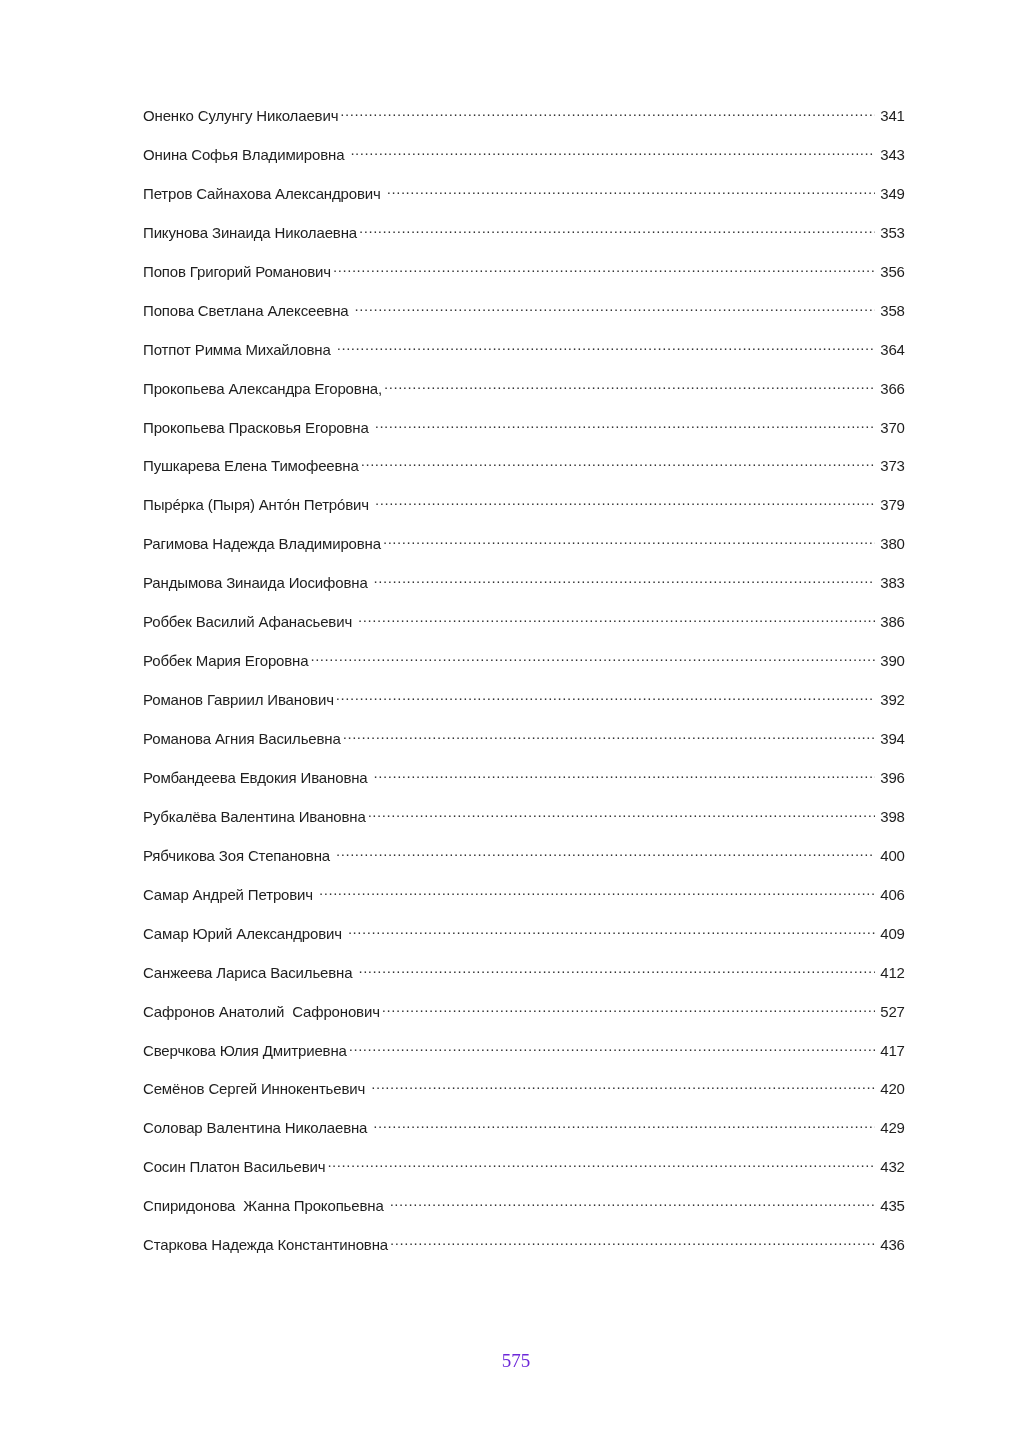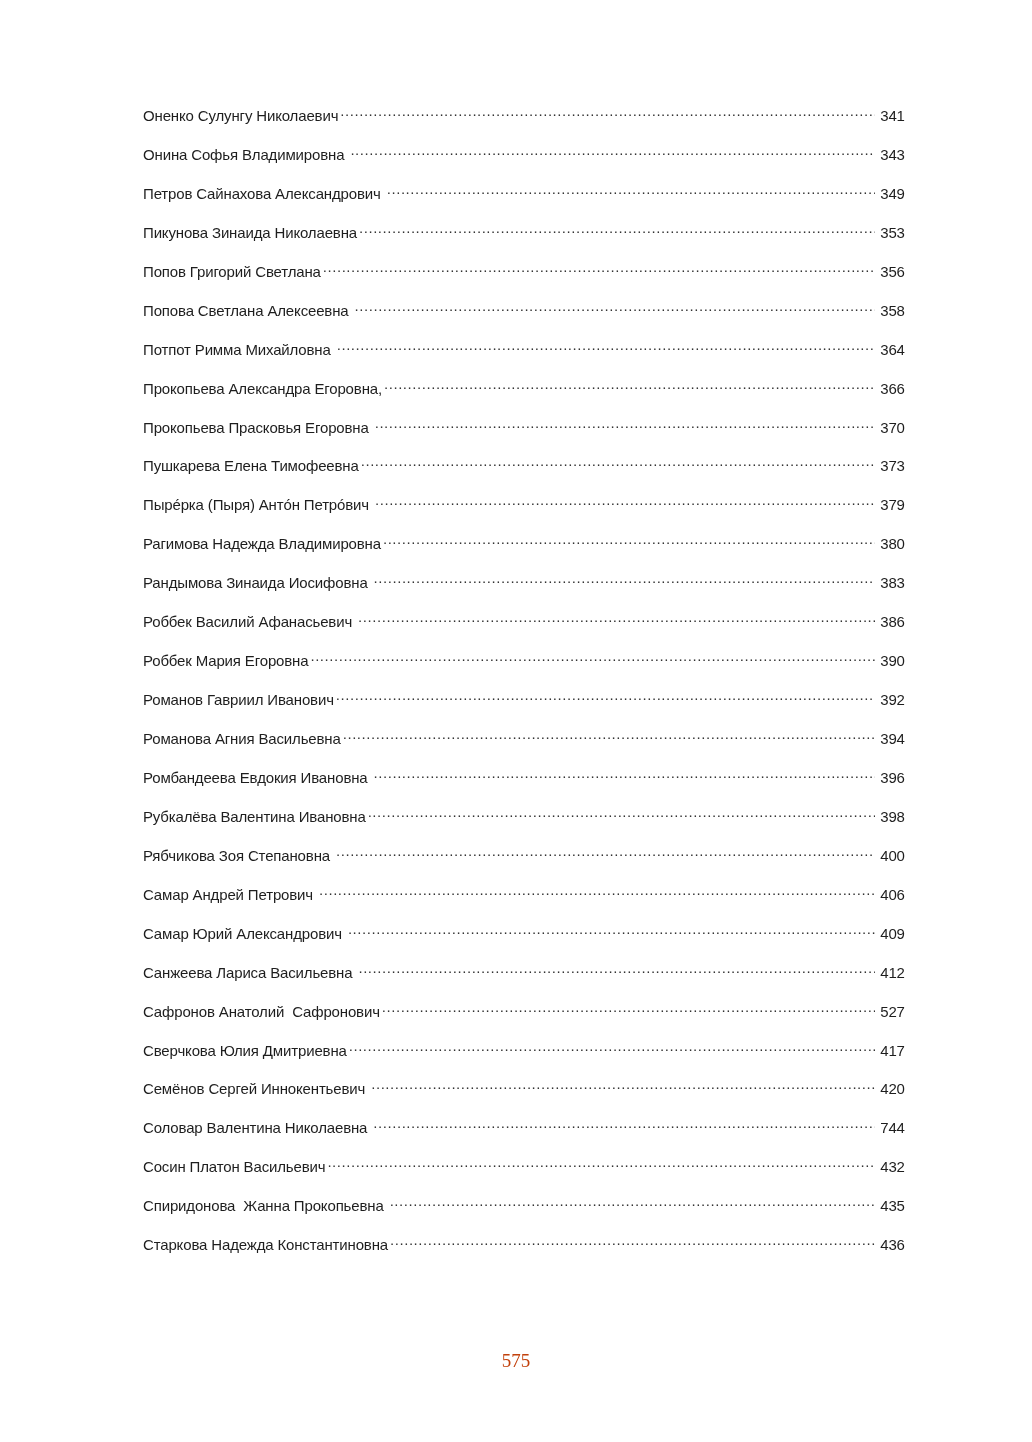--- a/index.html
+++ b/index.html
@@ -67,21 +67,21 @@
       min-width: 29px;
     }
     .page-number {
       position: absolute;
       left: 0;
       width: 1032px;
       top: 1350px;
       text-align: center;
       font-family: "Liberation Serif", serif;
       font-size: 19px;
-      color: #c2410c;
+      color: #6d28d9;
     }
   </style>
 </head>
 <body>
 
 <div class="page">
   <ul class="toc">
     <li class="toc-entry">
         <span class="toc-name">Оненко Сулунгу Николаевич</span>
         <span class="toc-leader"></span>
@@ -96,21 +96,21 @@
         <span class="toc-name">Петров Сайнахова Александрович </span>
         <span class="toc-leader"></span>
         <span class="toc-page">349</span>
       </li>
     <li class="toc-entry">
         <span class="toc-name">Пикунова Зинаида Николаевна</span>
         <span class="toc-leader"></span>
         <span class="toc-page">353</span>
       </li>
     <li class="toc-entry">
-        <span class="toc-name">Попов Григорий Светлана</span>
+        <span class="toc-name">Попов Григорий Романович</span>
         <span class="toc-leader"></span>
         <span class="toc-page">356</span>
       </li>
     <li class="toc-entry">
         <span class="toc-name">Попова Светлана Алексеевна </span>
         <span class="toc-leader"></span>
         <span class="toc-page">358</span>
       </li>
     <li class="toc-entry">
         <span class="toc-name">Потпот Римма Михайловна </span>
@@ -208,21 +208,21 @@
         <span class="toc-page">417</span>
       </li>
     <li class="toc-entry">
         <span class="toc-name">Семёнов Сергей Иннокентьевич </span>
         <span class="toc-leader"></span>
         <span class="toc-page">420</span>
       </li>
     <li class="toc-entry">
         <span class="toc-name">Соловар Валентина Николаевна </span>
         <span class="toc-leader"></span>
-        <span class="toc-page">744</span>
+        <span class="toc-page">429</span>
       </li>
     <li class="toc-entry">
         <span class="toc-name">Сосин Платон Васильевич</span>
         <span class="toc-leader"></span>
         <span class="toc-page">432</span>
       </li>
     <li class="toc-entry">
         <span class="toc-name">Спиридонова  Жанна Прокопьевна </span>
         <span class="toc-leader"></span>
         <span class="toc-page">435</span>

